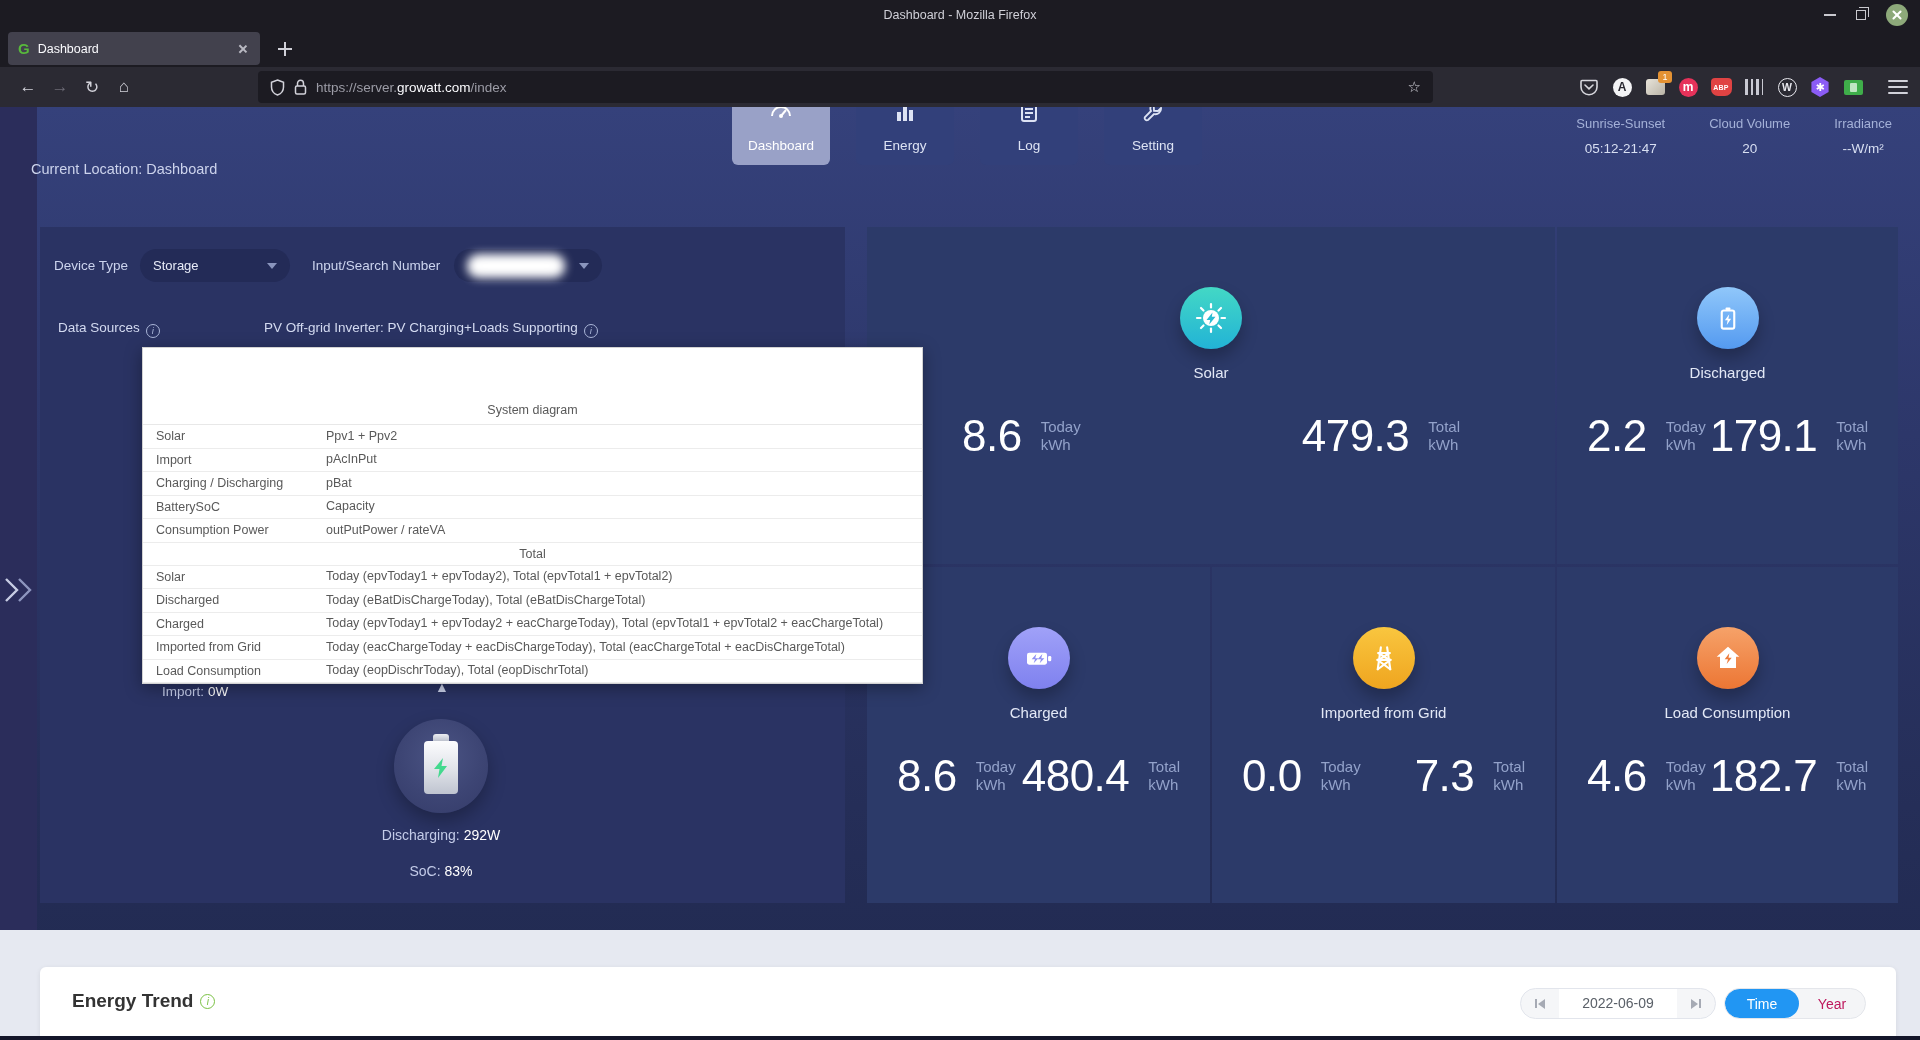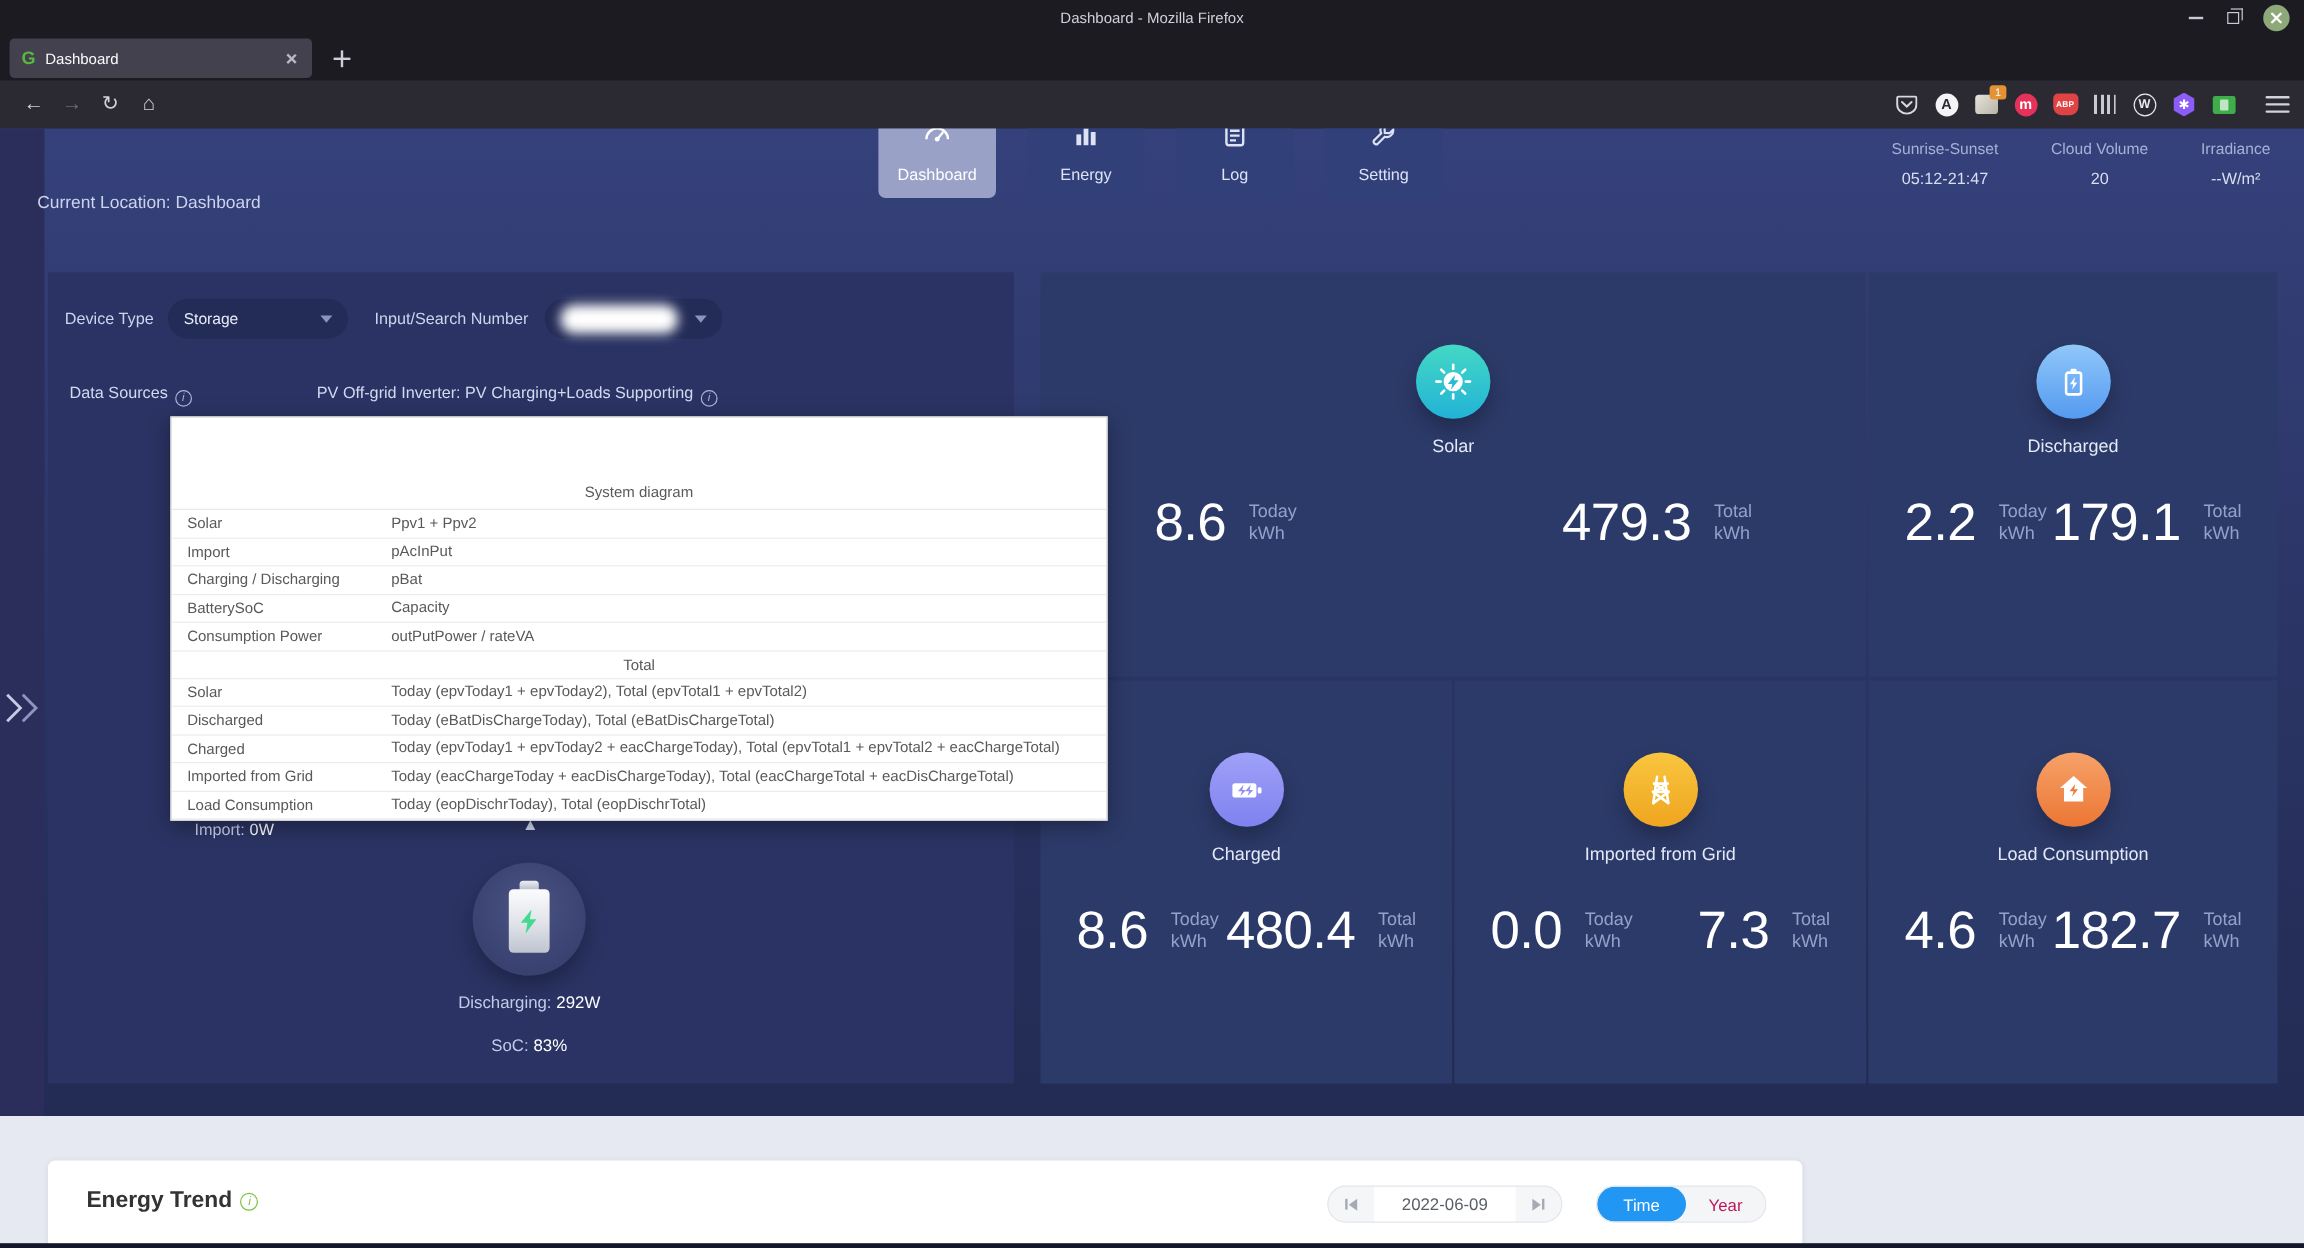--- a/index.html
+++ b/index.html
@@ -139,28 +139,28 @@
     border:1px solid #d2d2d2; box-shadow:0 4px 16px rgba(0,0,0,.35);
     font-size:12.5px; color:#595959; z-index:5; }
   .popup-title { height:29px; line-height:29px; text-align:center; border-bottom:1px solid #e8e8e8;margin-top:48px; }
   .prow { display:flex; border-bottom:1px solid #ececec; min-height:23px; align-items:center; }
   .pl { width:183px; padding-left:13px; flex-shrink:0; }
   .pv { flex:1; max-width:585px; line-height:17.5px; padding:2.5px 10px 2.5px 0; }
   .ptotal { height:23px; line-height:23px; text-align:center; border-bottom:1px solid #ececec; }
 
   
   .lower { position:absolute; left:0; top:823px; width:1920px; height:110px; background:#e6e9f1; }
-  .trend-card { position:absolute; left:40px; top:37px; width:1462px; height:73px; background:#fff;
+  .trend-card { position:absolute; left:40px; top:37px; width:1856px; height:73px; background:#fff;
     border-radius:6px 6px 0 0; box-shadow:0 1px 5px rgba(0,0,0,.08); }
   .trend-title { position:absolute; left:32px; top:23px; font-size:19px; font-weight:bold; color:#333;
     display:flex; align-items:center; }
   .info-green { display:inline-flex; width:15px; height:15px; border:1.2px solid #7ac143; border-radius:50%;
     color:#7ac143; font-size:10px; align-items:center; justify-content:center; margin-left:7px;
     font-style:italic; font-weight:normal; }
-  .trend-controls { position:absolute; right:30px; top:21px; display:flex; align-items:center; gap:28px; }
+  .trend-controls { position:absolute; right:30px; top:21px; display:flex; align-items:center; gap:8px; }
   .date-nav { display:flex; align-items:center; height:31px; border:1px solid #e2e5ec; border-radius:16px;
     background:#f5f6f8; overflow:hidden; }
   .dn-btn { width:38px; height:100%; display:flex; align-items:center; justify-content:center; gap:1.5px; cursor:pointer; }
   .dn-bar { width:1.6px; height:9px; background:#a6aab4; }
   .tri-l { width:0; height:0; border-top:5px solid transparent; border-bottom:5px solid transparent; border-right:7px solid #a6aab4; }
   .tri-r { width:0; height:0; border-top:5px solid transparent; border-bottom:5px solid transparent; border-left:7px solid #a6aab4; }
   .dn-date { width:118px; height:29px; background:#fff; text-align:center; line-height:29px;
     color:#5a6068; font-size:14px; }
   .toggle { display:flex; height:31px; border-radius:16px; background:#f4f5f7; border:1px solid #e4e6eb; overflow:hidden; }
   .tg-time { width:74px; border-radius:16px; background:#2196f3; color:#fff; font-size:14px;
@@ -191,20 +191,35 @@
       <span class="tab-x"></span>
     </div>
     <div class="newtab"></div>
   </div>
 
   <div class="toolbar">
     <div class="tb-icon">←</div>
     <div class="tb-icon dim">→</div>
     <div class="tb-icon">↻</div>
     <div class="tb-icon">⌂</div>
+    <div class="urlbar">
+      <svg width="15" height="17" viewBox="0 0 15 17">
+          <path d="M7.5 1 L13.5 3.2 V8 C13.5 12 11 14.8 7.5 16 C4 14.8 1.5 12 1.5 8 V3.2 Z" fill="none" stroke="#d2d2da" stroke-width="1.5"></path>
+        </svg>
+      <svg width="13" height="16" viewBox="0 0 13 16">
+          <rect x="1.5" y="7" width="10" height="8" rx="1.5" fill="none" stroke="#d2d2da" stroke-width="1.5"></rect>
+          <path d="M3.5 7 V4.5 C3.5 2.6 4.8 1.3 6.5 1.3 C8.2 1.3 9.5 2.6 9.5 4.5 V7" fill="none" stroke="#d2d2da" stroke-width="1.5"></path>
+        </svg>
+      <span class="url-text">
+          <span class="url-dim">https://server.</span>
+          <span class="url-host">growatt.com</span>
+          <span class="url-dim">/index</span>
+        </span>
+      <span class="url-star">☆</span>
+    </div>
     <div class="ext-row">
       <div class="ext">
         <svg width="18" height="17" viewBox="0 0 18 17">
             <path d="M2 1.5 H16 C16.8 1.5 17 2 17 2.7 V8 C17 12.5 13.4 15.7 9 15.7 C4.6 15.7 1 12.5 1 8 V2.7 C1 2 1.2 1.5 2 1.5 Z" fill="none" stroke="#d8d8de" stroke-width="1.6"></path>
             <path d="M5 6 L9 9.8 L13 6" fill="none" stroke="#d8d8de" stroke-width="1.6" stroke-linecap="round"></path>
           </svg>
       </div>
       <div class="ext">
           <div class="ext-circle-a">A</div>
         </div>

